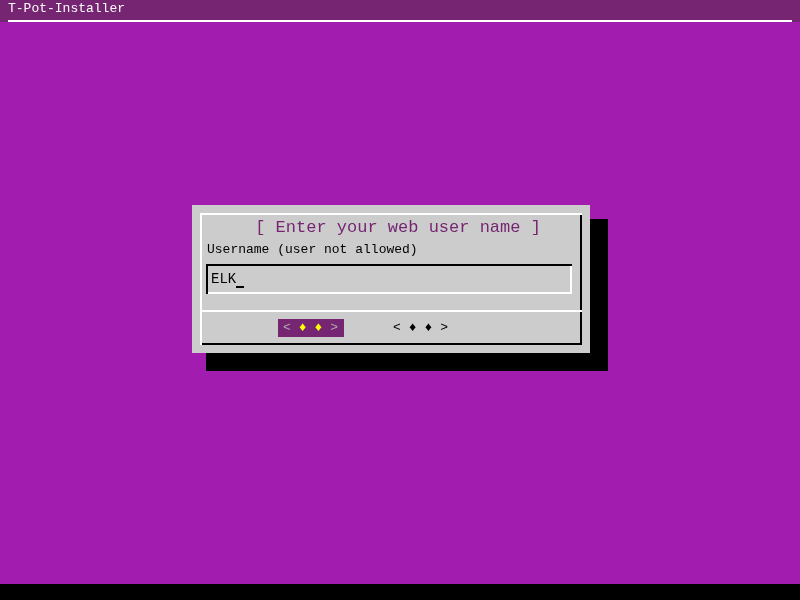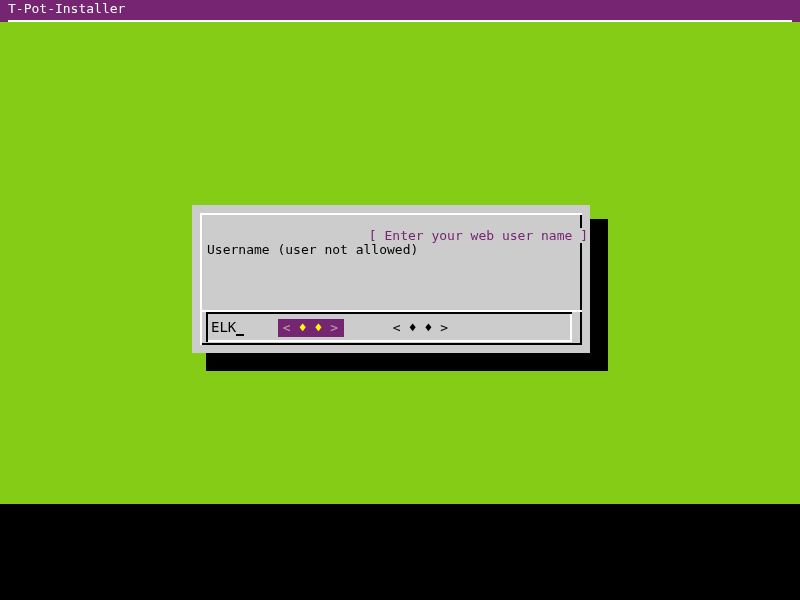--- a/index.html
+++ b/index.html
@@ -11,23 +11,24 @@
     width: 800px;
     height: 600px;
     overflow: hidden;
     font-family: "DejaVu Sans Mono", "Liberation Mono", monospace;
   }
 
   
   #screen {
     position: relative;
     width: 800px;
-    height: 504px;
-    background: #84cc16;
+    height: 600px;
+    background: #a21caf;
     overflow: hidden;
+    font-family: Liberation Mono, monospace;
   }
 
   
   #header {
     position: absolute;
     left: 0;
     top: 0;
     width: 800px;
     height: 22px;
     background: #762572;
@@ -112,26 +113,26 @@
     top: 138px;
     width: 380px;
     height: 2px;
     background: #000000;
   }
 
   
   #dialog-title {
     position: absolute;
     left: 0;
-    top: 10px;
+    top: 2px;
     width: 398px;
-    text-align: right;
+    text-align: left;
     color: #762572;
     background: transparent;
-    font-size: 13px;
+    font-size: 17px;
     line-height: 14px;
     white-space: pre;
     z-index: 5;
   }
   #dialog-title span {
     background: #cccccc;
     padding: 0 2px;
   }
 
   
@@ -145,21 +146,20 @@
     white-space: pre;
   }
 
   
   #input-wrap {
     position: absolute;
     left: 14px;
     top: 59px;
     width: 366px;
     height: 30px;
-    margin-top: 48px;
   }
   #input-bev-tl {
     position: absolute;
     left: 0;
     top: 0;
     width: 366px;
     height: 2px;
     background: #000000;
   }
   #input-bev-l {

